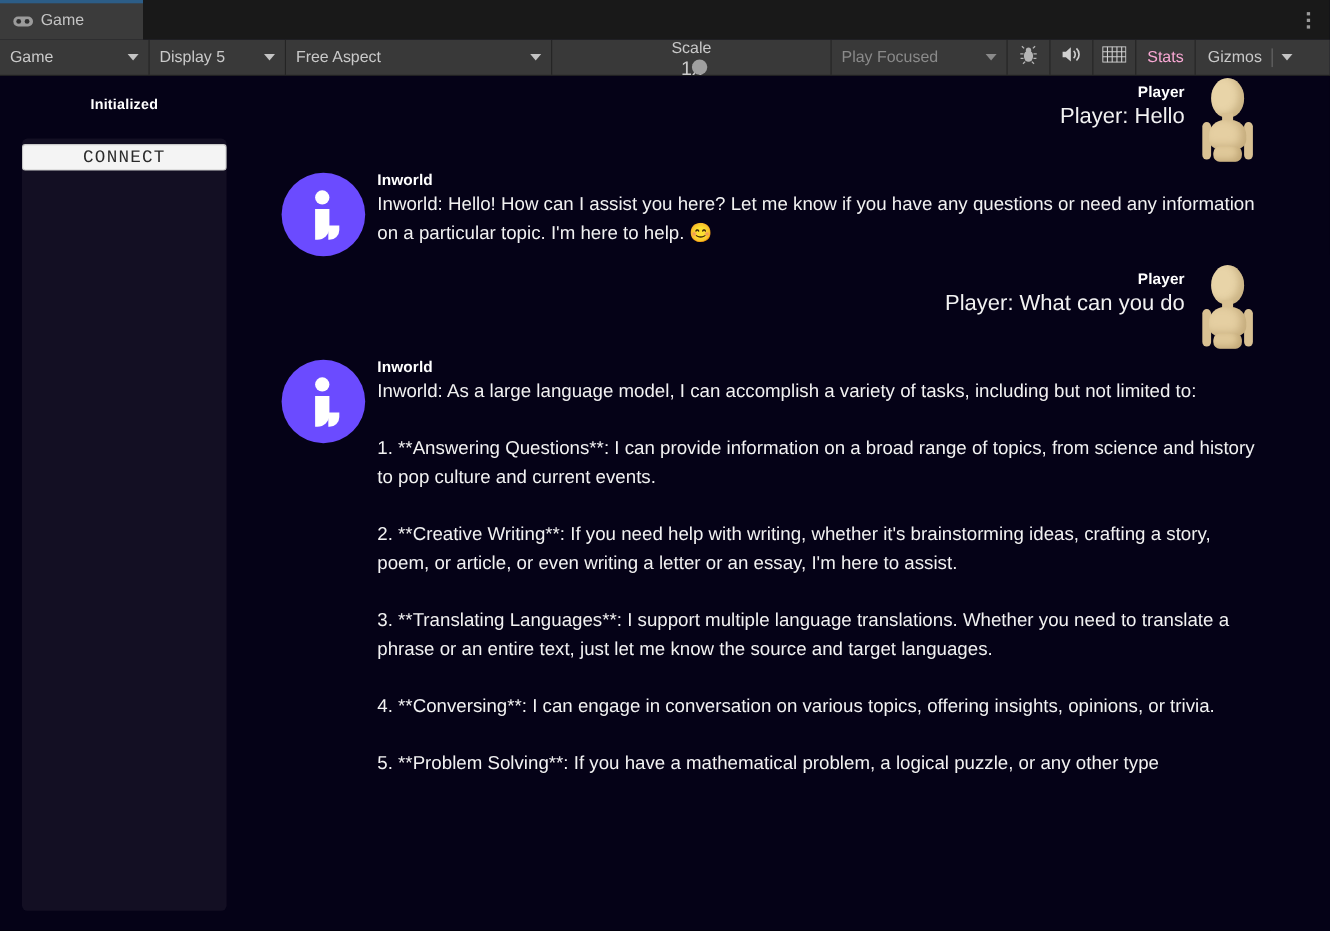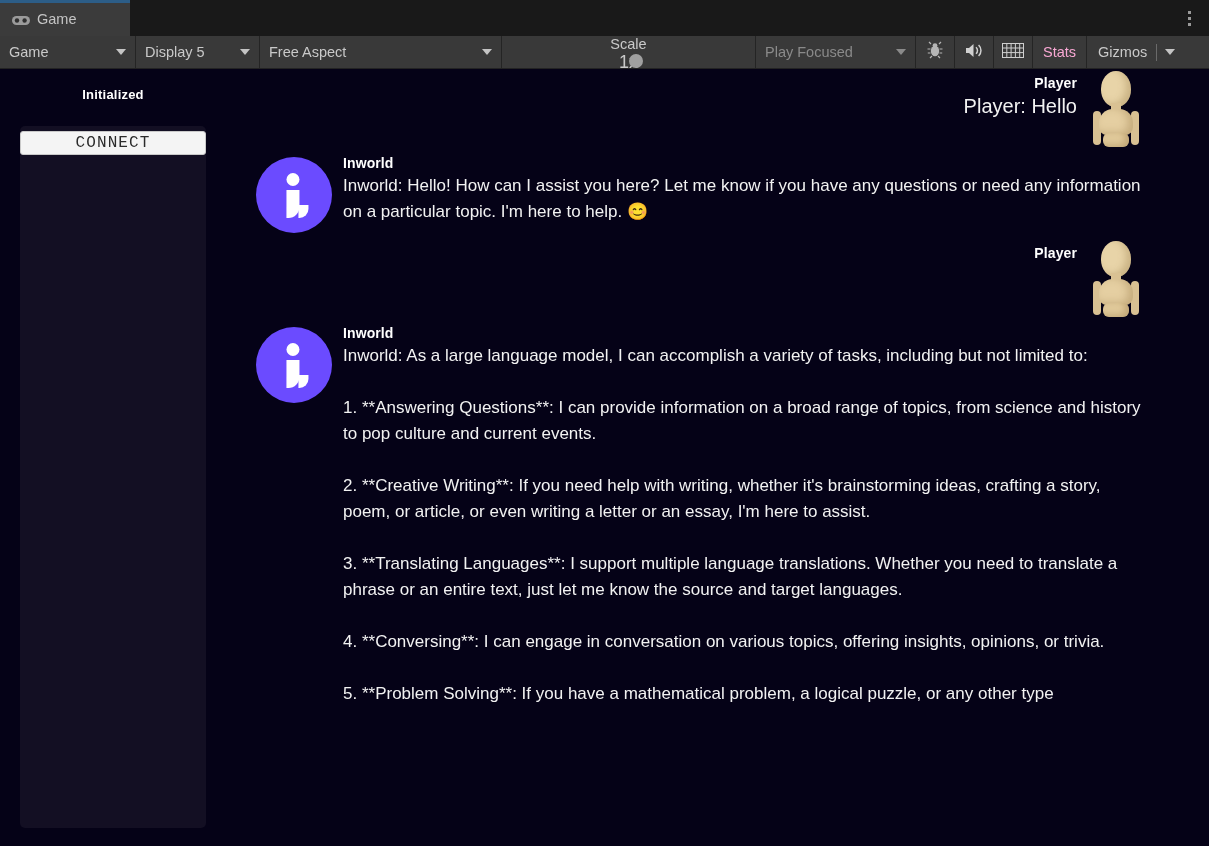--- a/index.html
+++ b/index.html
@@ -298,20 +298,21 @@
             <span class="stem"></span>
           </div>
           <div class="bubble agent">
             <div class="sender">Inworld</div>
             <div class="body-text">Inworld: Hello! How can I assist you here? Let me know if you have any questions or need any information on a particular topic. I'm here to help. 😊</div>
           </div>
         </div>
         <div class="msg player">
           <div class="bubble player">
             <div class="sender">Player</div>
+            <div class="body-text player">Player: What can you do</div>
           </div>
           <div class="avatar-player">
             <span class="ap-arm-l"></span>
             <span class="ap-arm-r"></span>
             <span class="ap-head"></span>
             <span class="ap-neck"></span>
             <span class="ap-torso"></span>
             <span class="ap-pelvis"></span>
           </div>
         </div>

